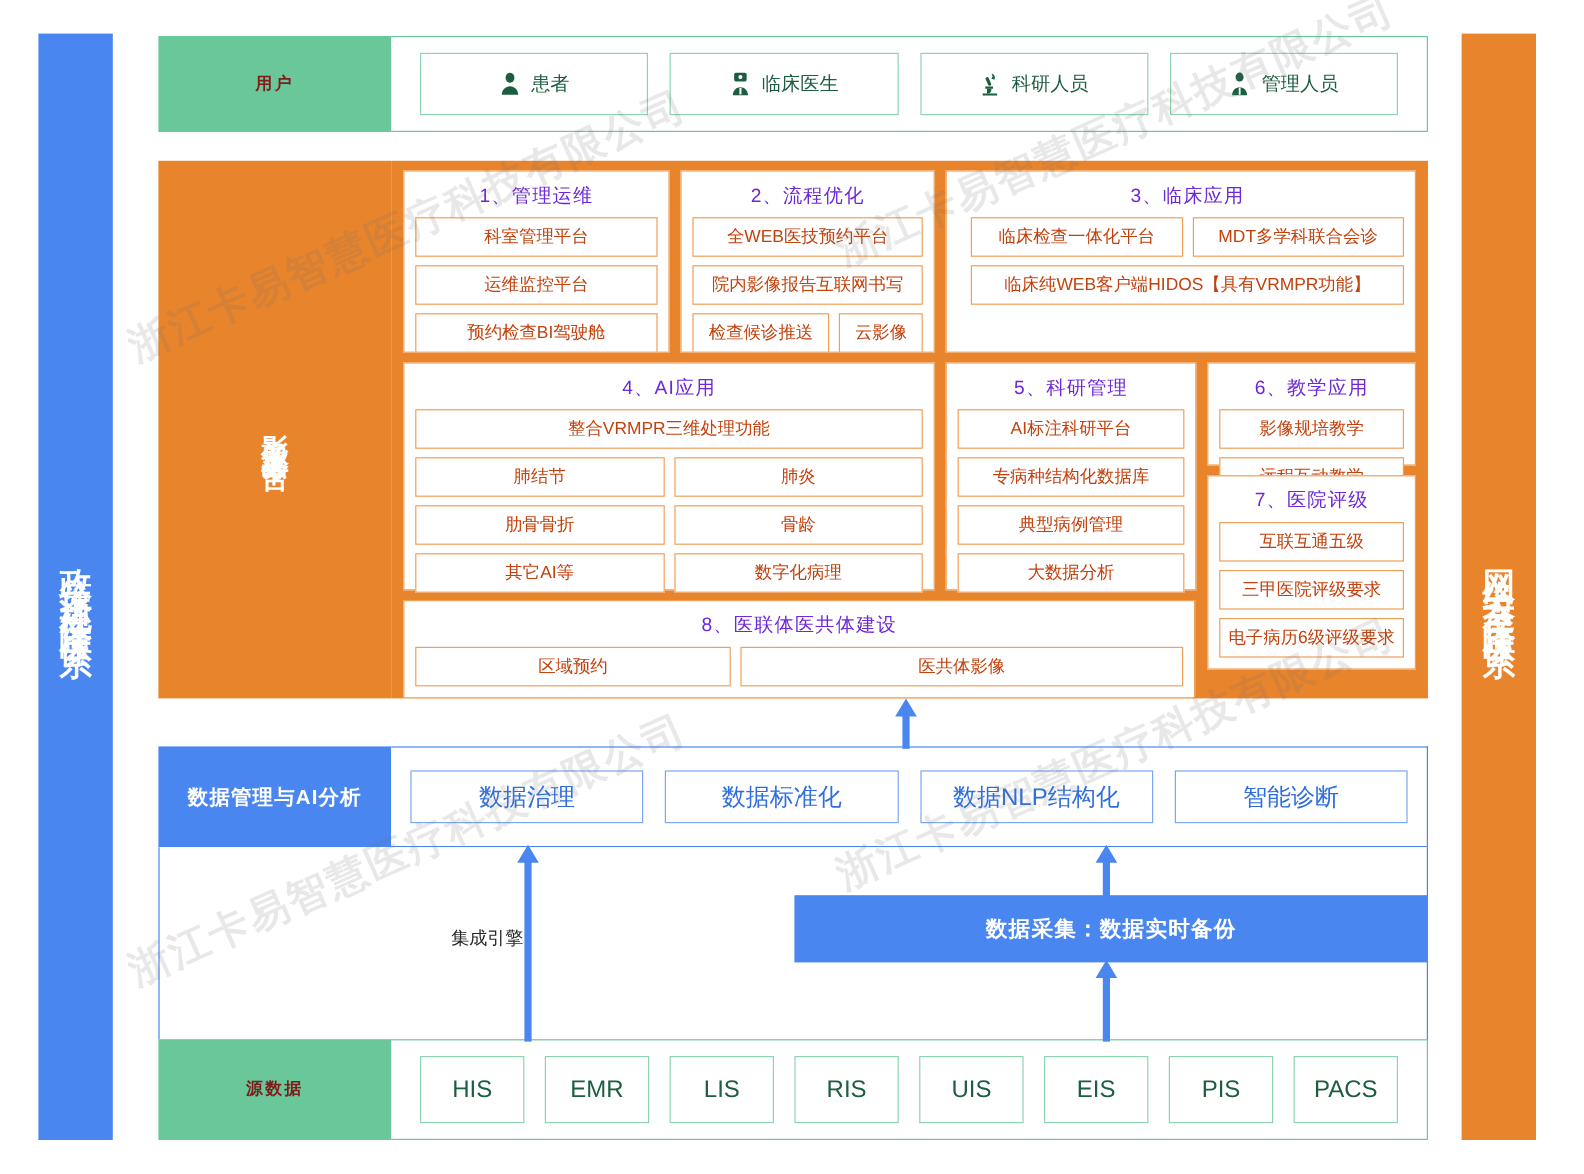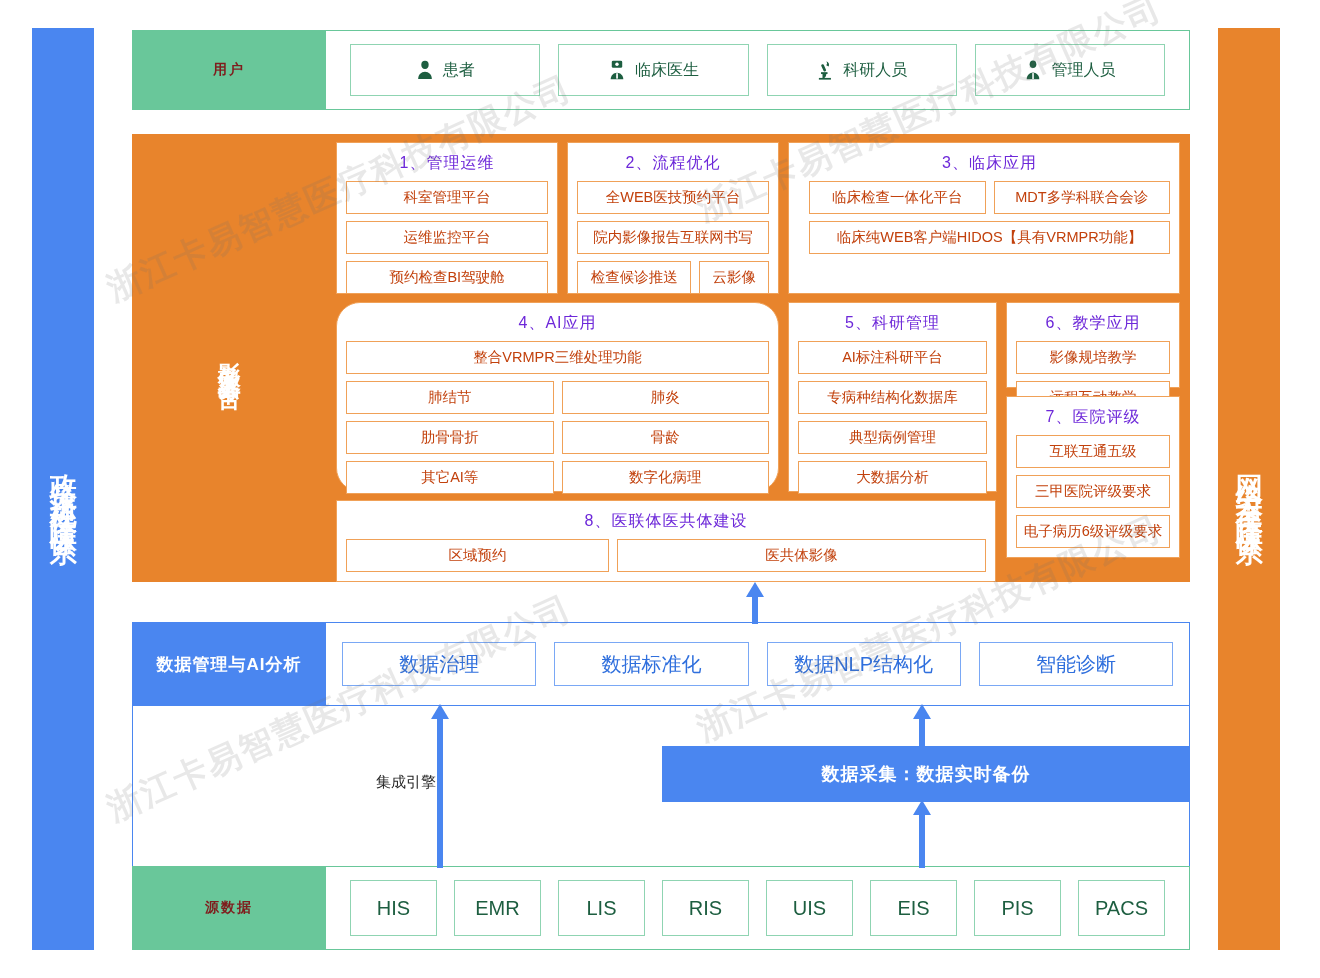--- a/index.html
+++ b/index.html
@@ -241,21 +241,21 @@
                 <div class="ochip">MDT多学科联合会诊</div>
               </div>
               <div class="ochip-row">
                   <div class="ochip">临床纯WEB客户端HIDOS【具有VRMPR功能】</div>
                 </div>
             </div>
           </div>
         </div>
 
         <div class="orow" style="height:190px;">
-          <div class="ocard" style="width:443px;border-radius:24px;">
+          <div class="ocard" style="width:443px;">
             <div class="ocard-title">4、AI应用</div>
             <div class="ochips">
               <div class="ochip-row">
                   <div class="ochip">整合VRMPR三维处理功能</div>
                 </div>
               <div class="ochip-row">
                 <div class="ochip">肺结节</div>
                 <div class="ochip">肺炎</div>
               </div>
               <div class="ochip-row">

